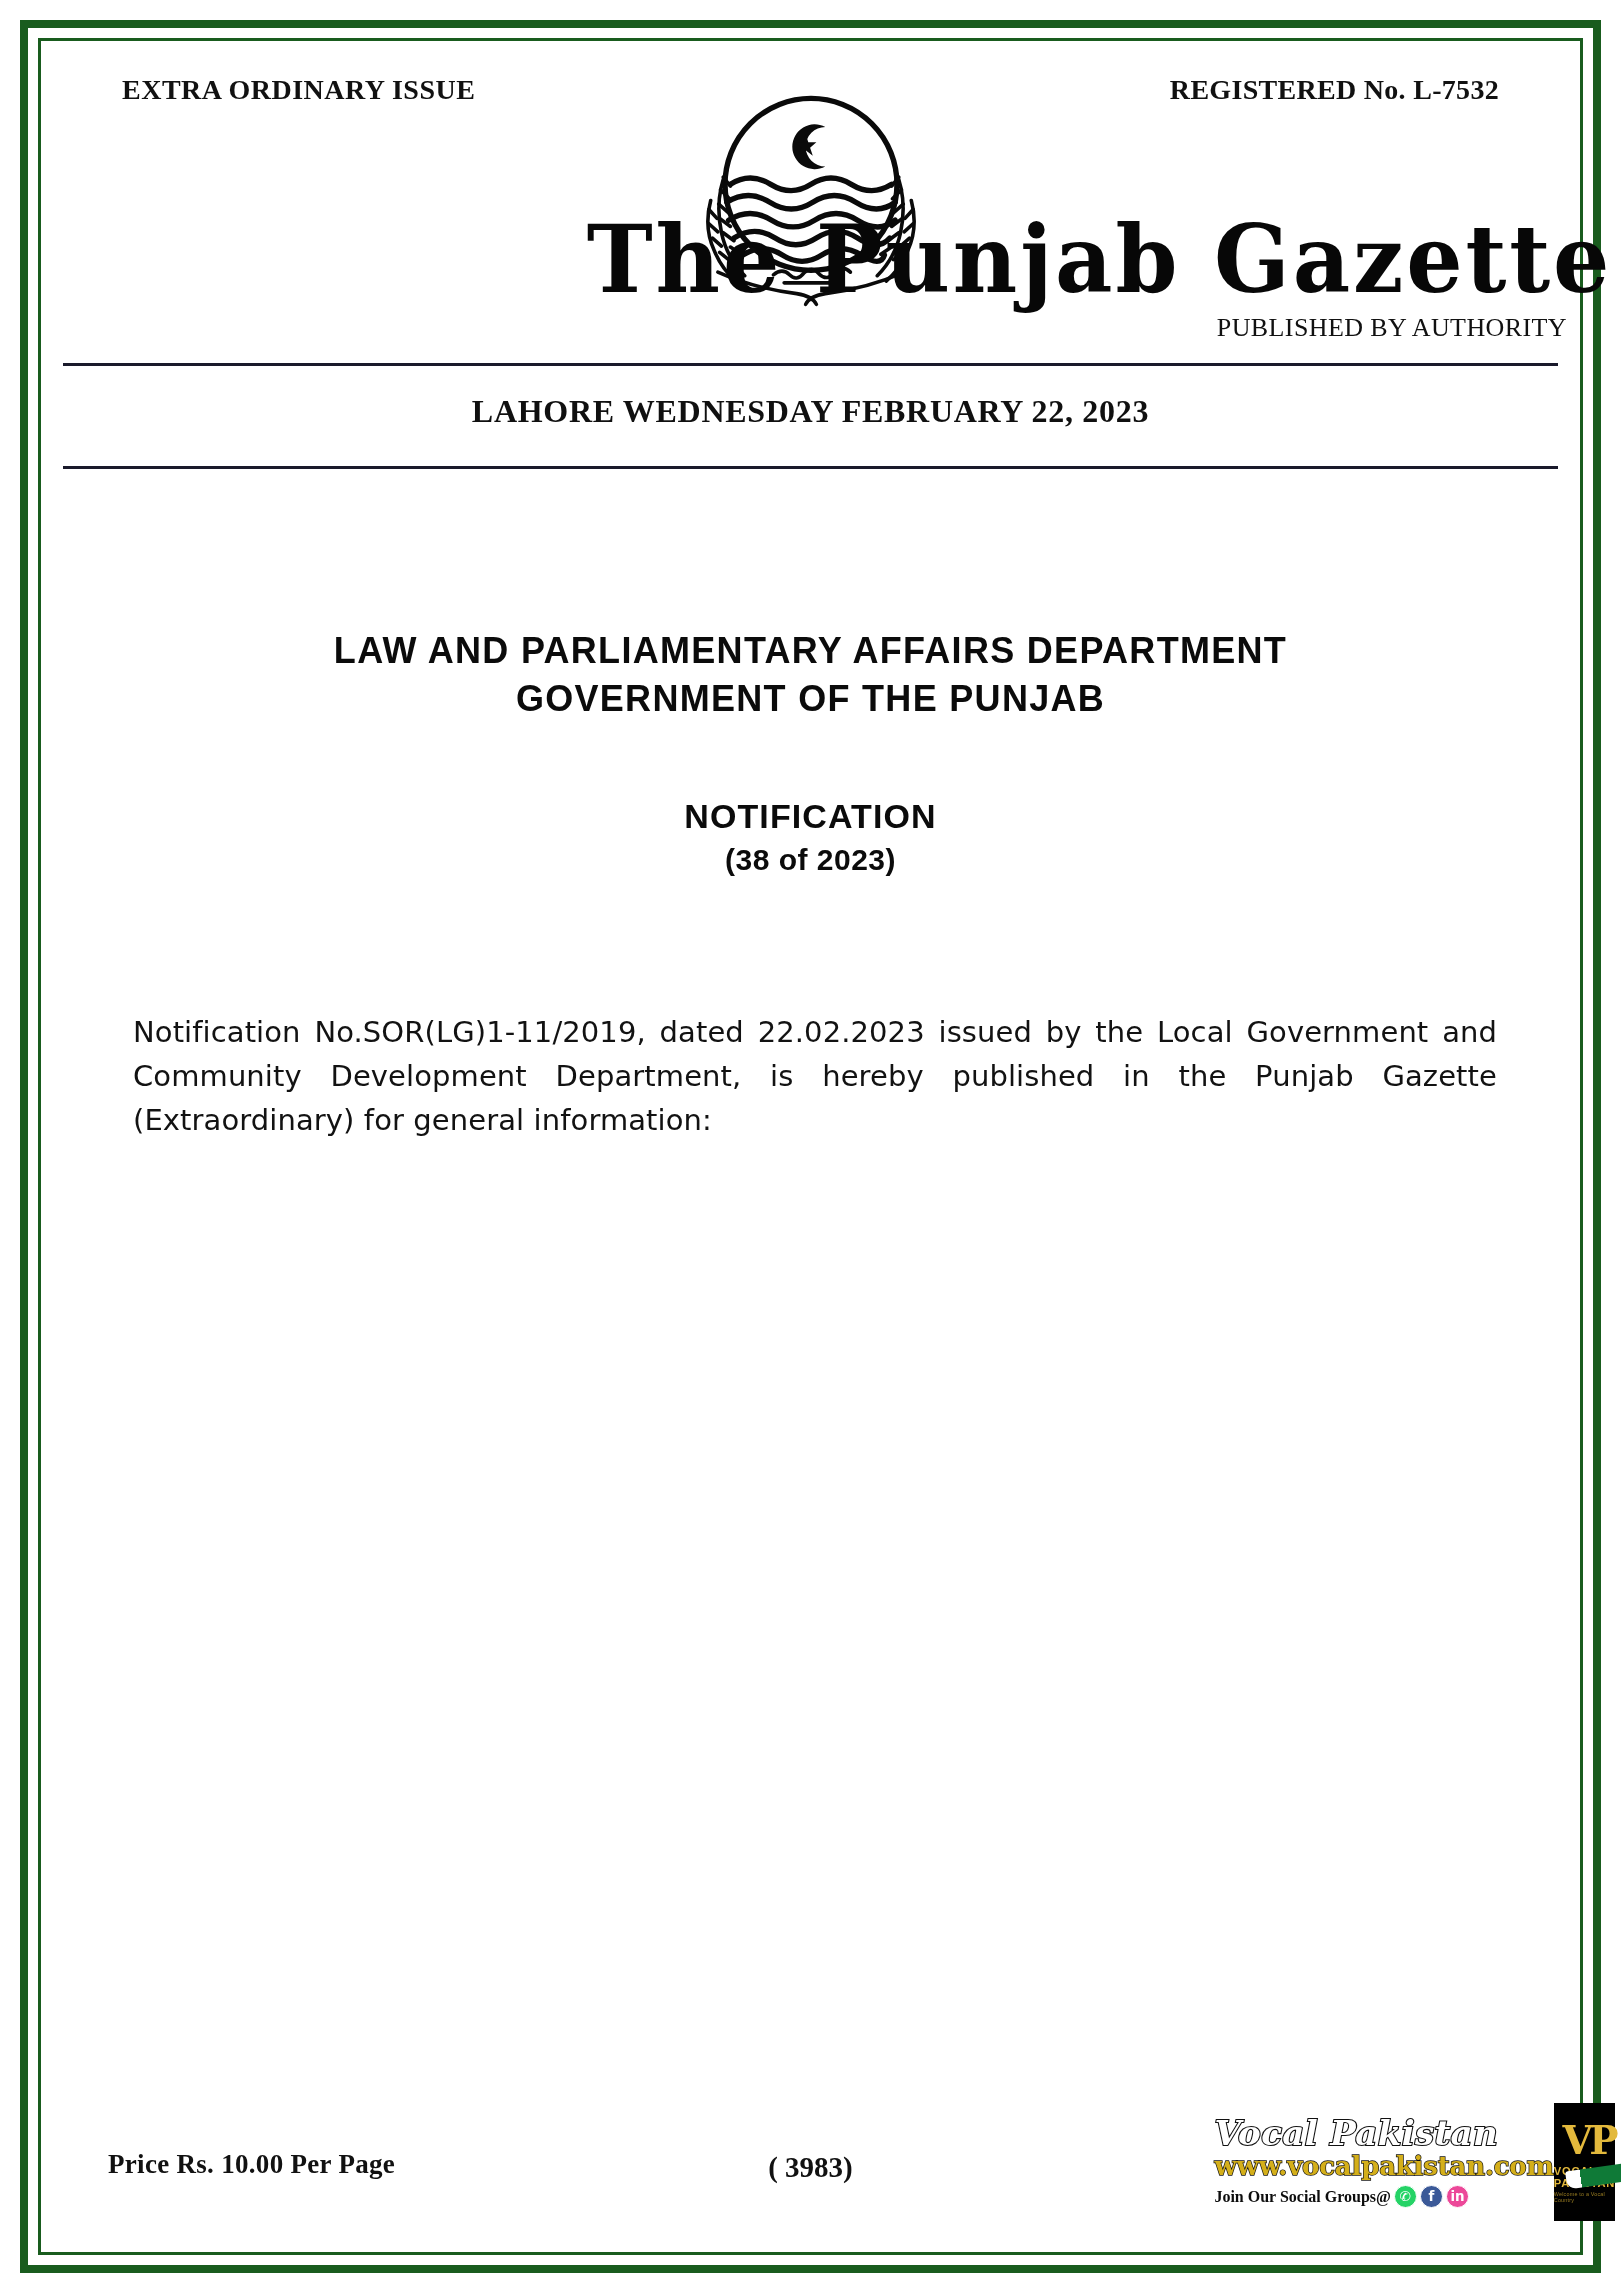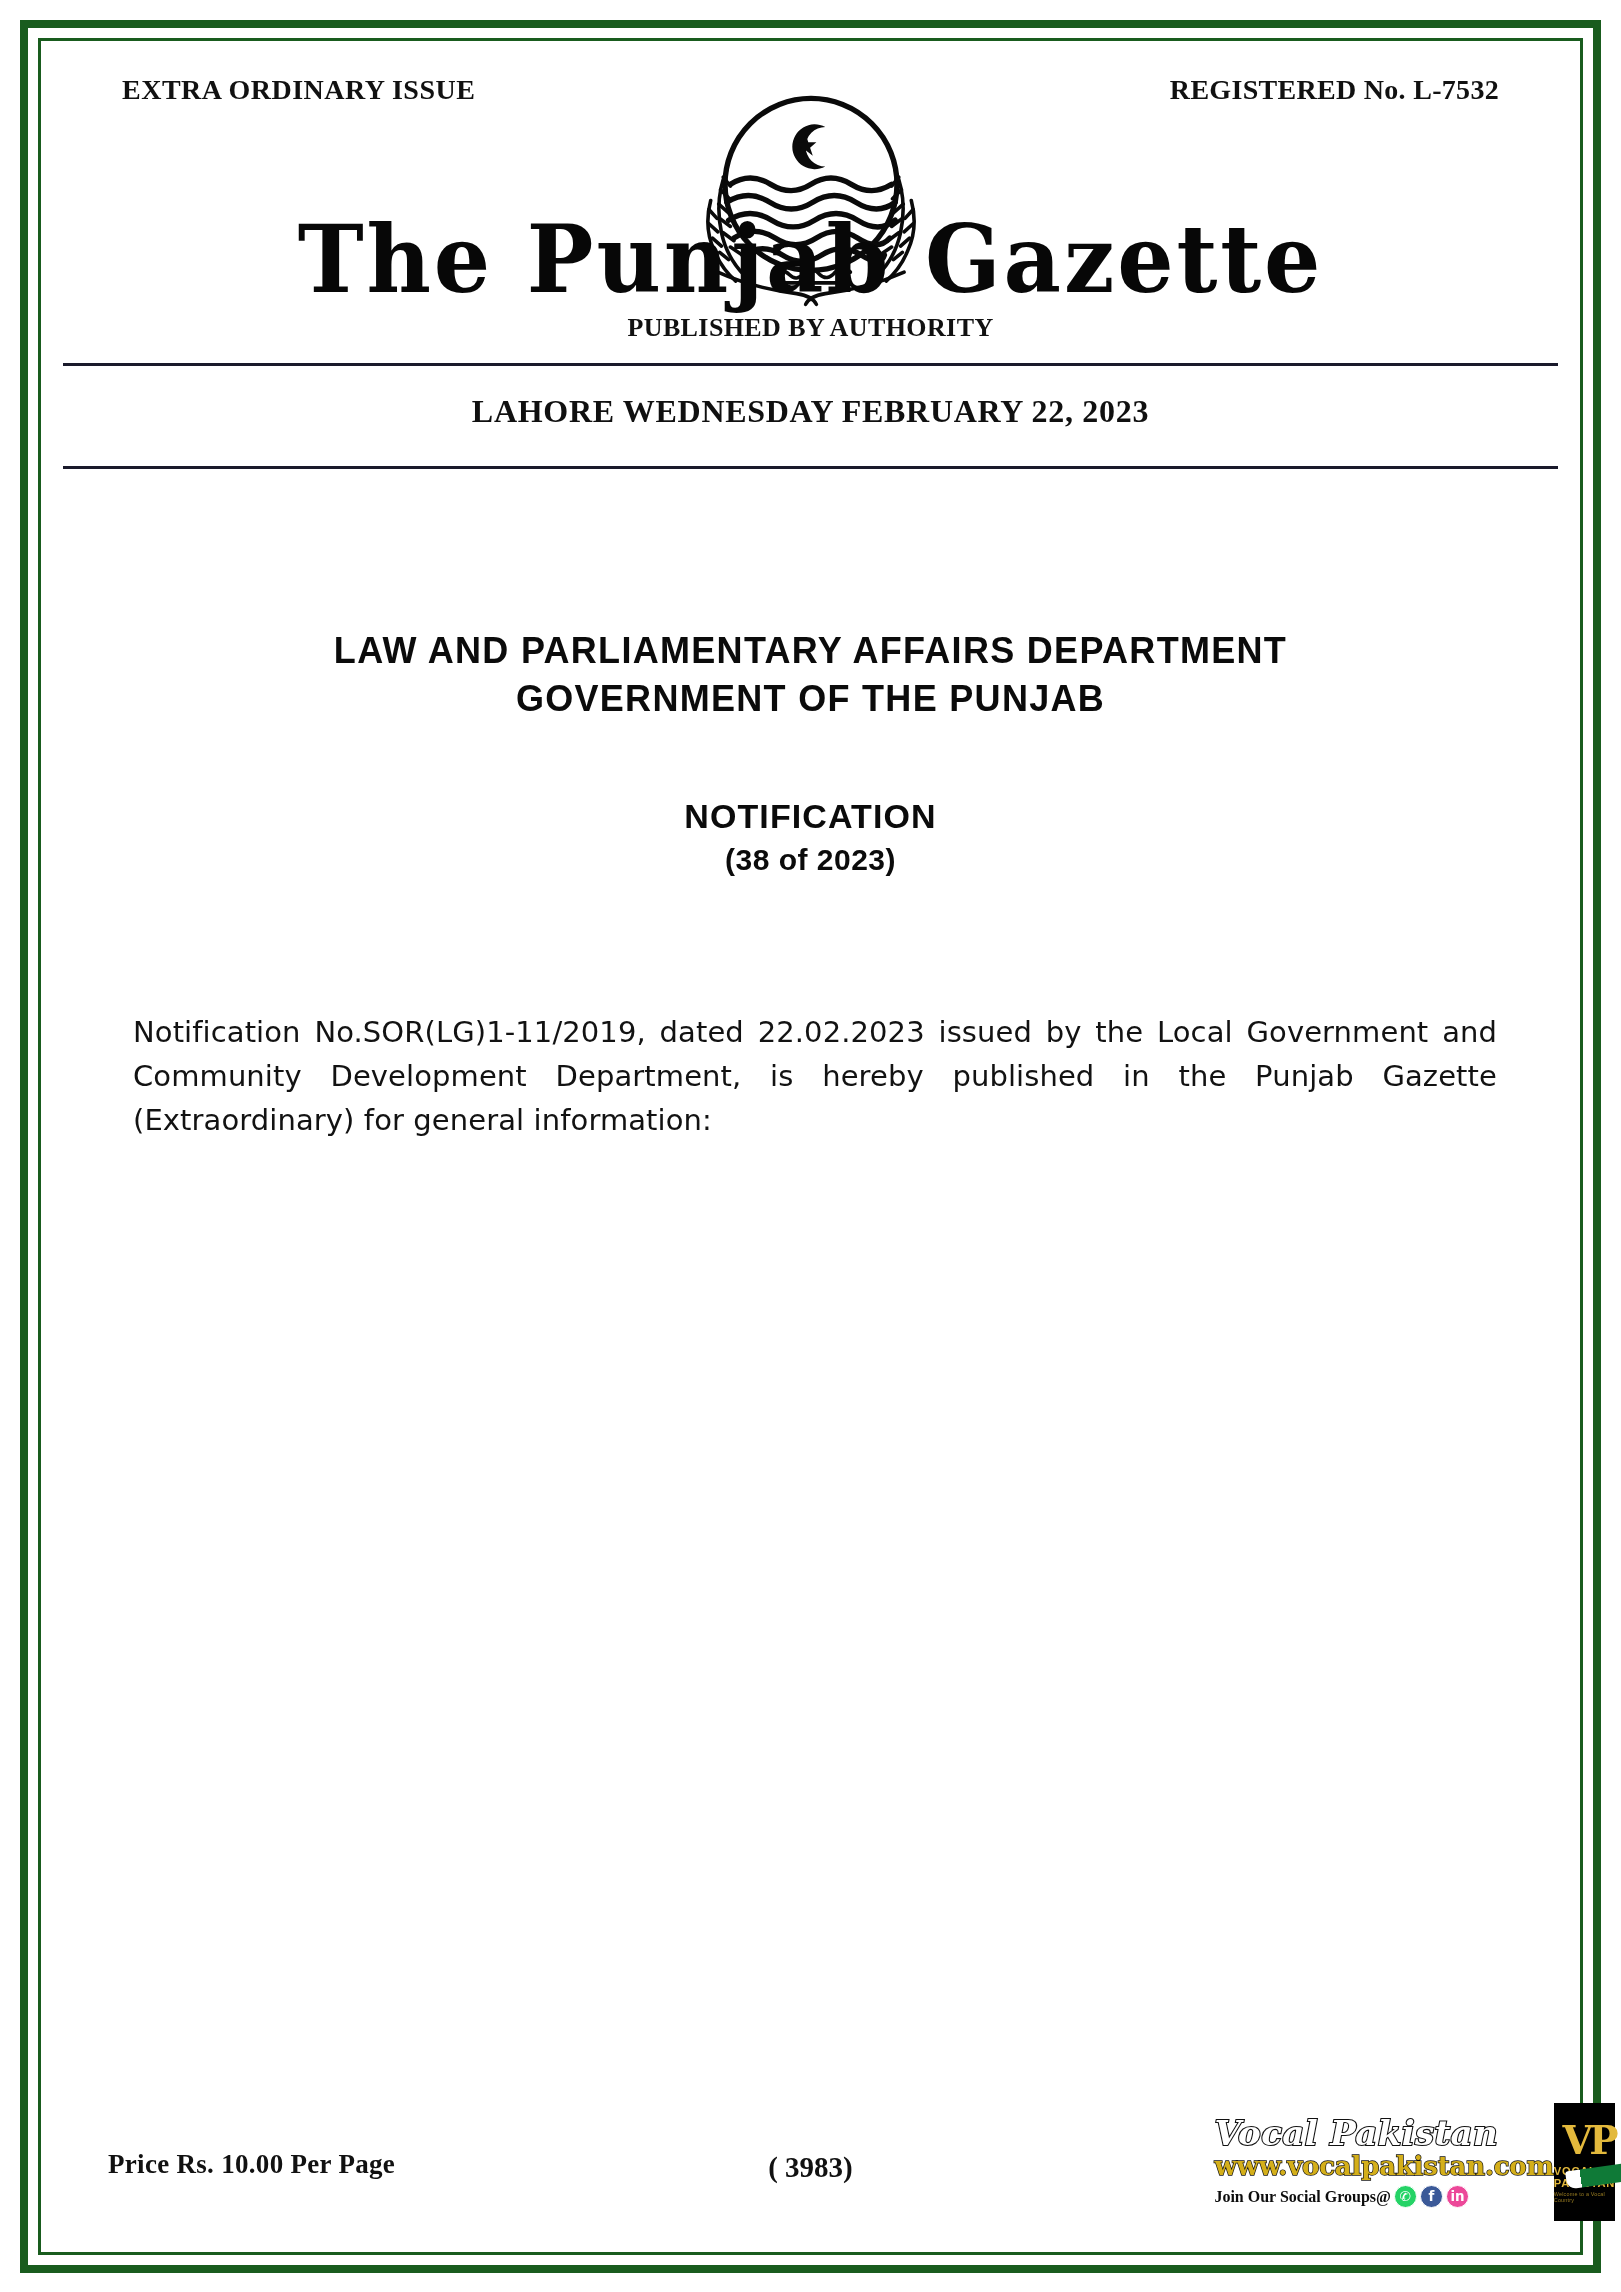--- a/index.html
+++ b/index.html
@@ -90,37 +90,37 @@
     height: 224px;
     display: block;
   }
 
   
   .masthead {
     position: absolute;
     left: 0;
     right: 0;
     top: 159px;
-    text-align: center;
+    text-align: right;
   }
   .gazette-title {
     font-family: "DejaVu Serif", "Liberation Serif", serif;
     font-weight: bold;
     font-size: 93px;
     line-height: 1.02;
     letter-spacing: 2.7px;
     color: #070707;
     font-stretch: condensed;
     transform: scaleX(1.06);
     
   }
   .published-by {
     margin-top: 5.4px;
     font-family: "Liberation Serif", serif;
-    font-weight: bold;
+    font-weight: normal;
     font-size: 26px;
     letter-spacing: 0.4px;
     color: #111111;
   }
 
   
   .rule {
     position: absolute;
     left: 9px;
     right: 9px;

